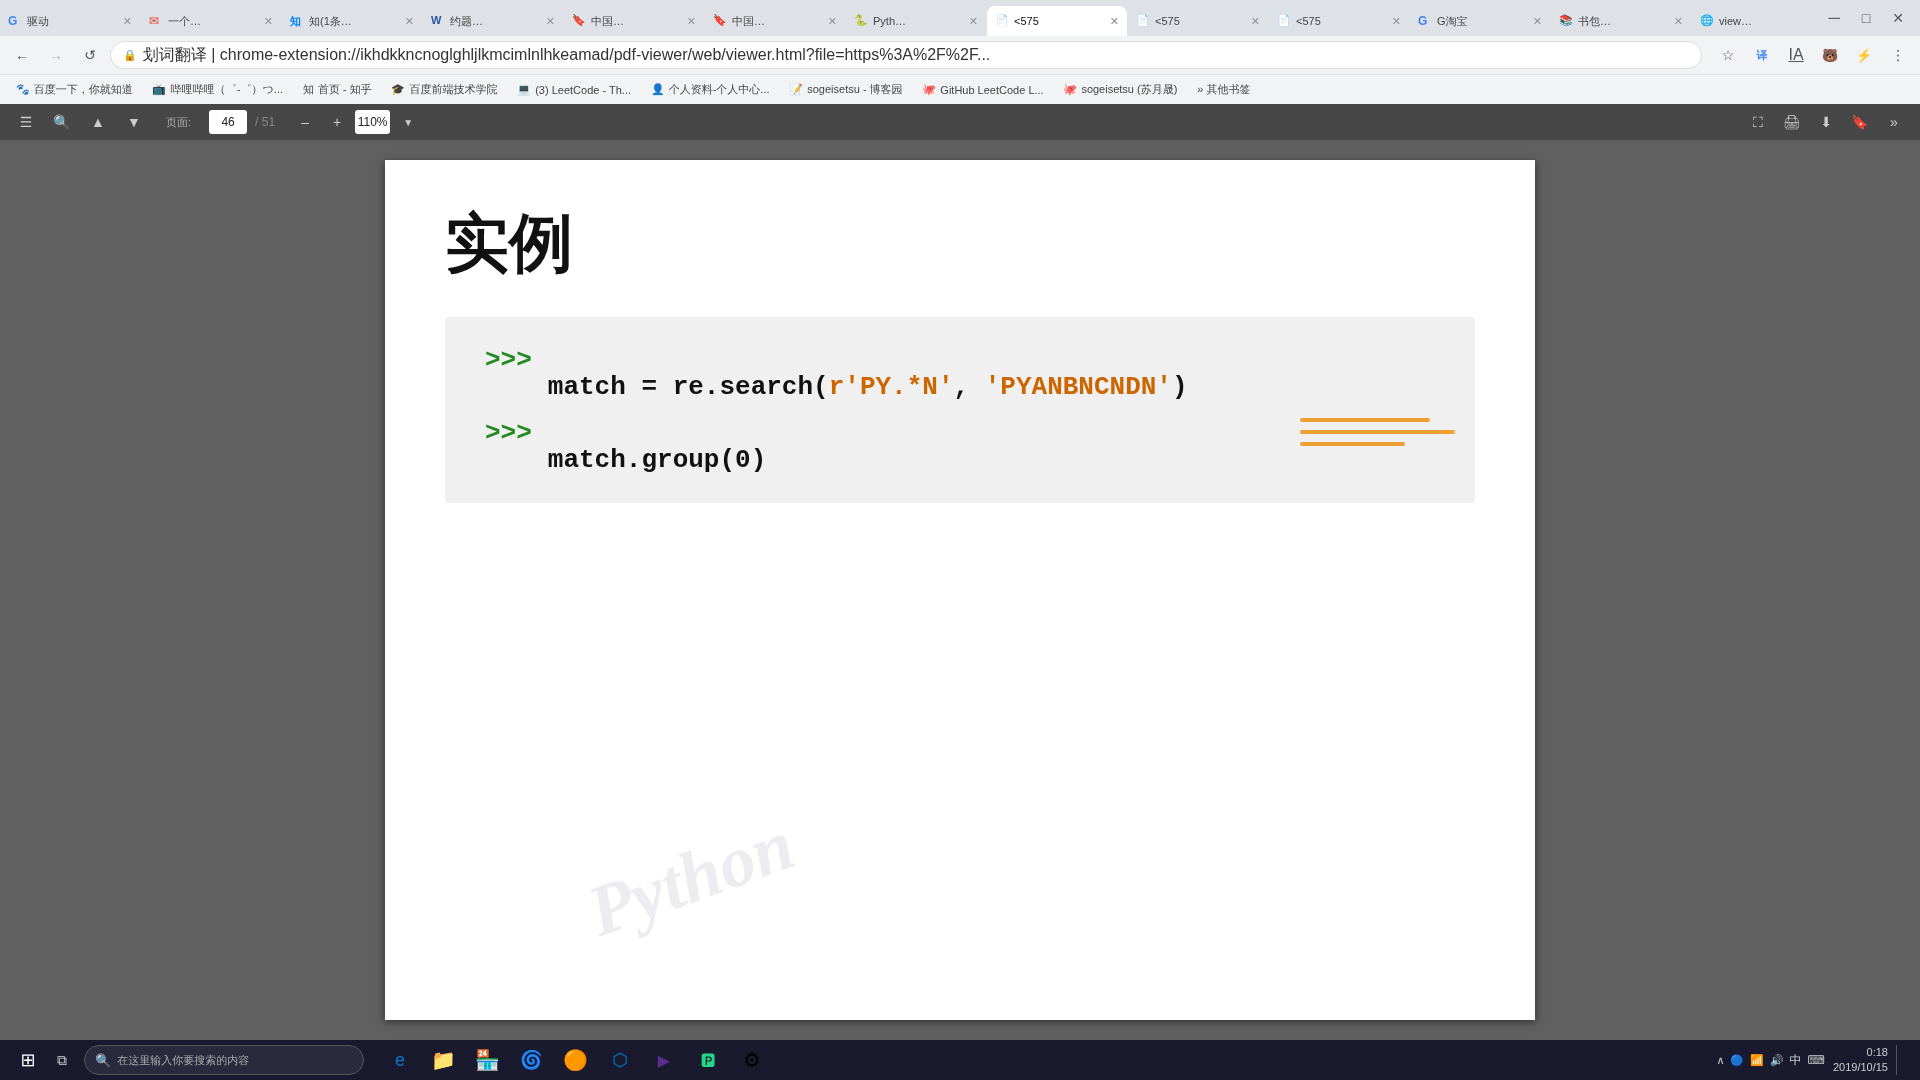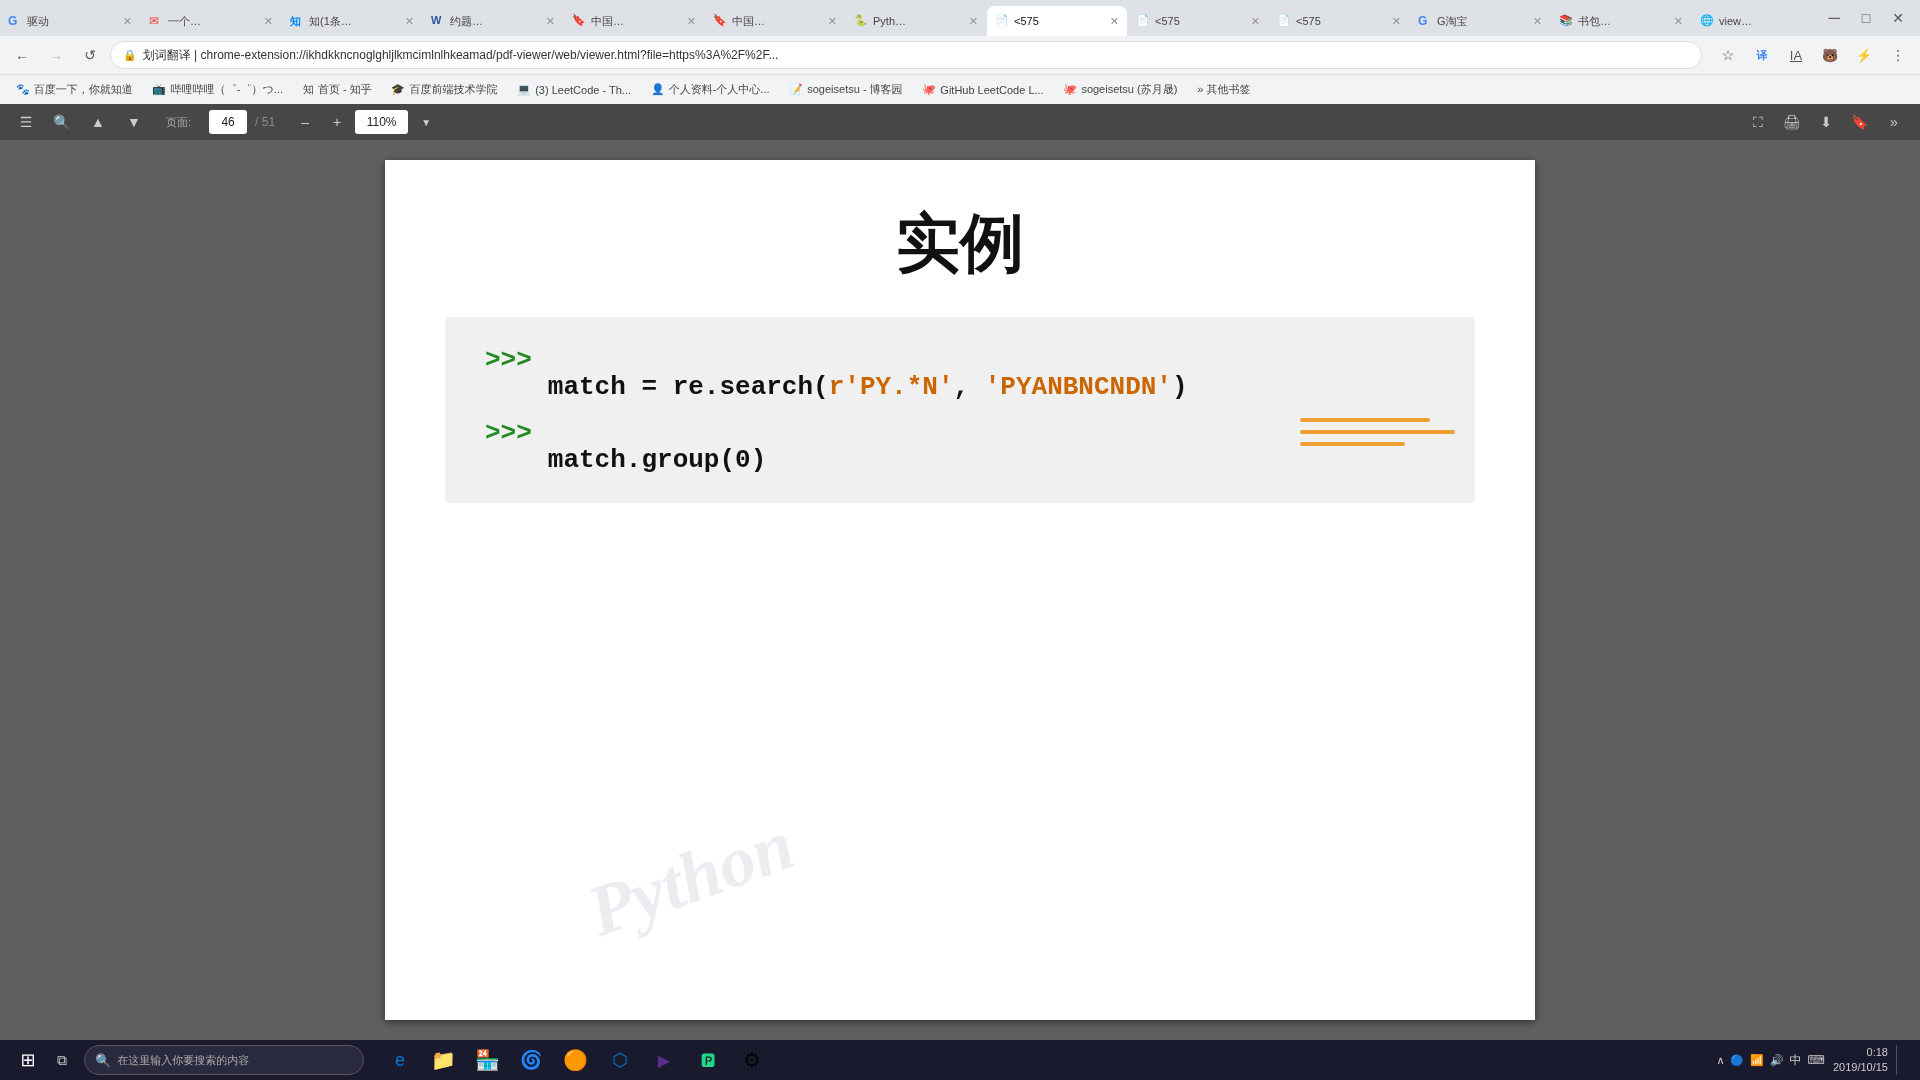--- a/index.html
+++ b/index.html
@@ -138,21 +138,21 @@
     }
     .pdf-separator {
       color: #888;
       font-size: 12px;
     }
     .zoom-control {
       display: flex; align-items: center; gap: 4px;
       margin-left: 8px;
     }
     .zoom-input {
-      width: 53px; height: 24px;
+      width: 35px; height: 24px;
       background: #fff;
       border: none; border-radius: 3px;
       text-align: center;
       font-size: 12px; color: #222;
     }
     .pdf-right-tools {
       margin-left: auto;
       display: flex; align-items: center; gap: 6px;
     }
 
@@ -168,21 +168,21 @@
 
     
     .pdf-page {
       width: 1150px;
       min-height: 820px;
       background: #ffffff;
       box-shadow: 0 2px 8px rgba(0,0,0,0.5);
       position: relative;
       display: flex;
       flex-direction: column;
-      align-items: center;
+      align-items: flex-start;
       padding: 40px 60px;
     }
 
     .slide-title {
       font-size: 64px;
       font-weight: bold;
       color: #111;
       text-align: center;
       margin-bottom: 30px;
       font-family: 'SimHei', 'STHeiti', 'Microsoft YaHei', sans-serif;
@@ -386,26 +386,26 @@
     <div style="color:#555;font-size:14px;cursor:pointer;padding:0 8px;">✕</div>
   </div>
 </div>
 
 <div class="addressbar">
   <div class="nav-btn">←</div>
   <div class="nav-btn" style="opacity:0.4;">→</div>
   <div class="nav-btn">↺</div>
   <div class="url-bar">
     <span class="url-icon">🔒</span>
-    <span style="font-size:12px;color:#333;">划词翻译 | chrome-extension://ikhdkkncnoglghljlkmcimlnlhkeamad/pdf-viewer/web/viewer.html?file=https%3A%2F%2F...</span>
+    <span style="font-size:16px;color:#333;">划词翻译 | chrome-extension://ikhdkkncnoglghljlkmcimlnlhkeamad/pdf-viewer/web/viewer.html?file=https%3A%2F%2F...</span>
   </div>
   <div style="display:flex;align-items:center;gap:6px;margin-left:6px;">
     <div class="nav-btn">☆</div>
     <div class="nav-btn" style="font-size:11px;font-weight:bold;color:#4285f4;">译</div>
-    <div class="nav-btn" style="font-size:13px;text-decoration:underline;">IA</div>
+    <div class="nav-btn" style="font-size:16px;text-decoration:underline;">IA</div>
     <div class="nav-btn" style="font-size:13px;">🐻</div>
     <div class="nav-btn" style="font-size:13px;">⚡</div>
     <div class="nav-btn">⋮</div>
   </div>
 </div>
 
 <div class="bookmarks-bar">
   <div class="bookmark-item">
     <span class="bk-icon">🐾</span>
     <span>百度一下，你就知道</span>

